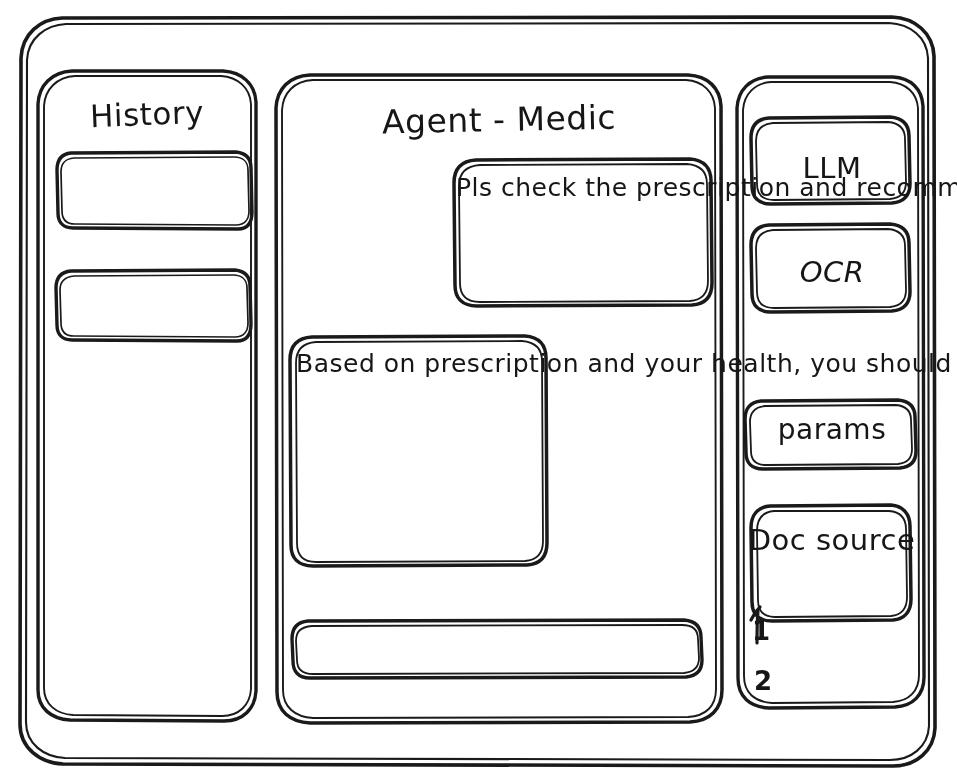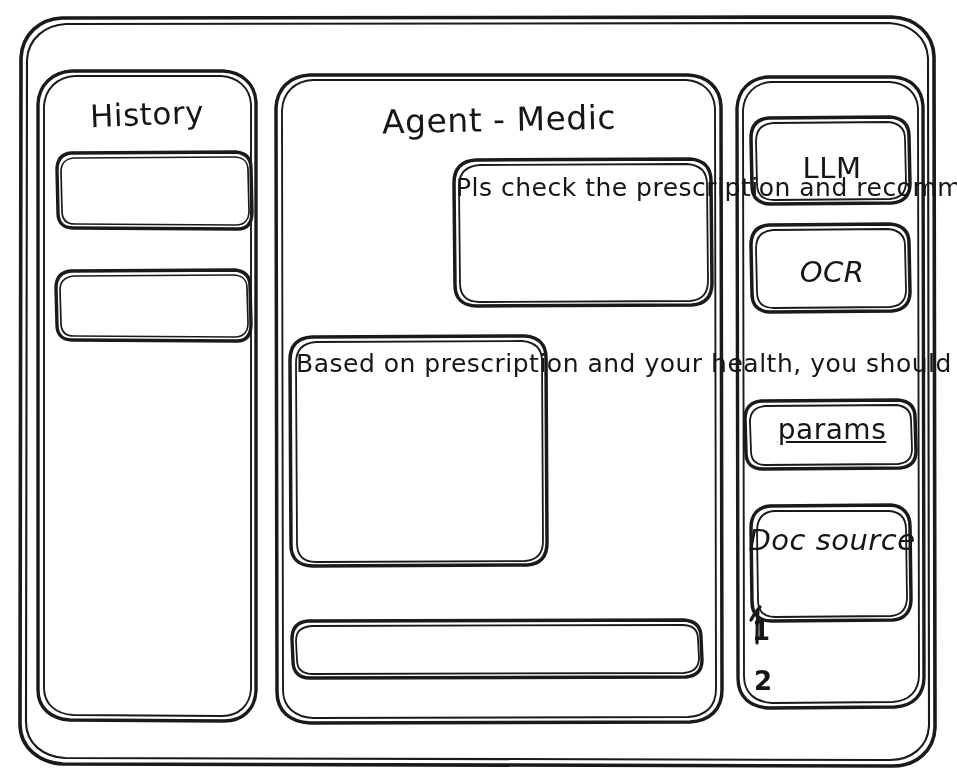--- a/index.html
+++ b/index.html
@@ -89,22 +89,22 @@
   }
 
   .chip-label {
     font-size: 29px;
     text-align: center;
     line-height: 1.3;
   }
 
   #chip-llm-label  { left: 750px; top: 150px; width: 164px; }
   #chip-ocr-label  { left: 750px; top: 254px; width: 164px; font-style: italic; }
-  #chip-params-label { left: 744px; top: 412px; width: 176px; font-size: 28px; text-decoration: underline; }
-  #chip-doc-label  { left: 748px; top: 522px; width: 168px; font-style: italic; }
+  #chip-params-label { left: 744px; top: 412px; width: 176px; font-size: 28px; }
+  #chip-doc-label  { left: 748px; top: 522px; width: 168px; }
 
   .list-number {
     font-size: 26px;
     font-weight: 600;
   }
   #doc-item-1 { left: 752px; top: 616px; }
   #doc-item-2 { left: 754px; top: 666px; }
 
   
   .zone {

